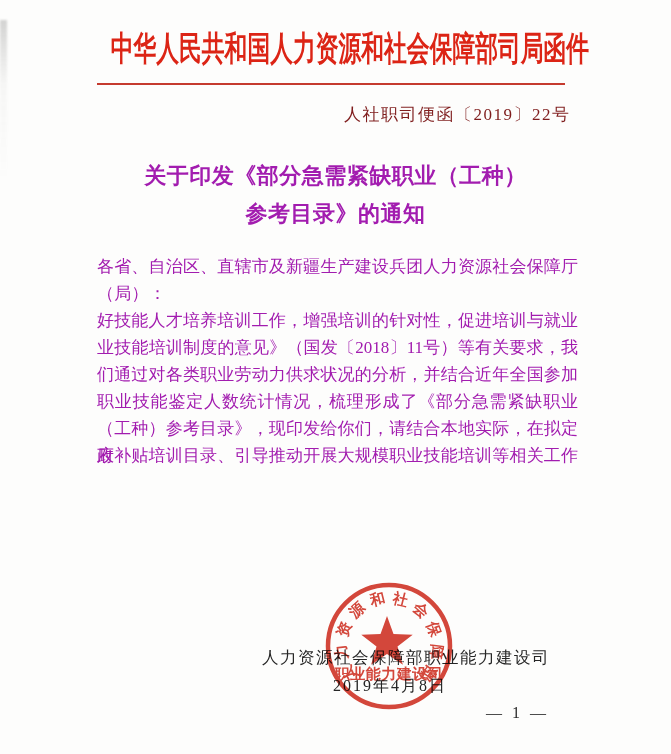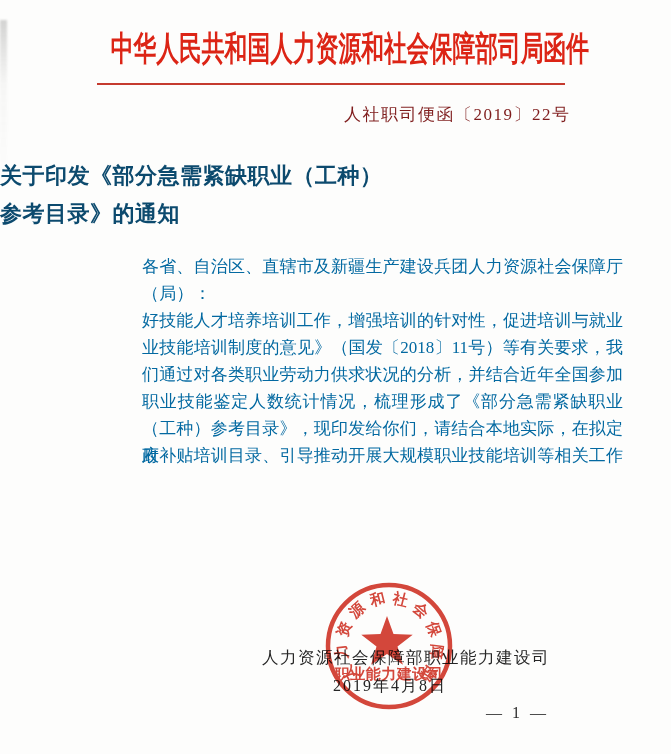--- a/index.html
+++ b/index.html
@@ -44,36 +44,36 @@
     position: absolute;
     left: 344px; top: 103px;
     font-size: 17px;
     letter-spacing: 1.5px;
     color: #7f1d1d;
     white-space: nowrap;
   }
   .doc-title {
     position: absolute;
     left: 0; right: 0;
+    text-align: center;
     font-size: 22px;
     font-weight: bold;
-    color: #0c4a6e;
+    color: #a21caf;
     letter-spacing: 0.5px;
     white-space: nowrap;
   }
   .doc-title.l1 { top: 161px; }
   .doc-title.l2 { top: 199px; }
   .body-block {
     position: absolute;
     left: 97px; top: 253px;
     width: 481px;
     font-size: 17px;
     line-height: 27px;
-    color: #0369a1;
-    margin-left: 45px;
+    color: #a21caf;
   }
   .body-line {
     height: 27px;
     white-space: nowrap;
     letter-spacing: 0.3px;
   }
   .body-line.fill {
     white-space: normal;
     text-align: justify;
     text-align-last: justify;

